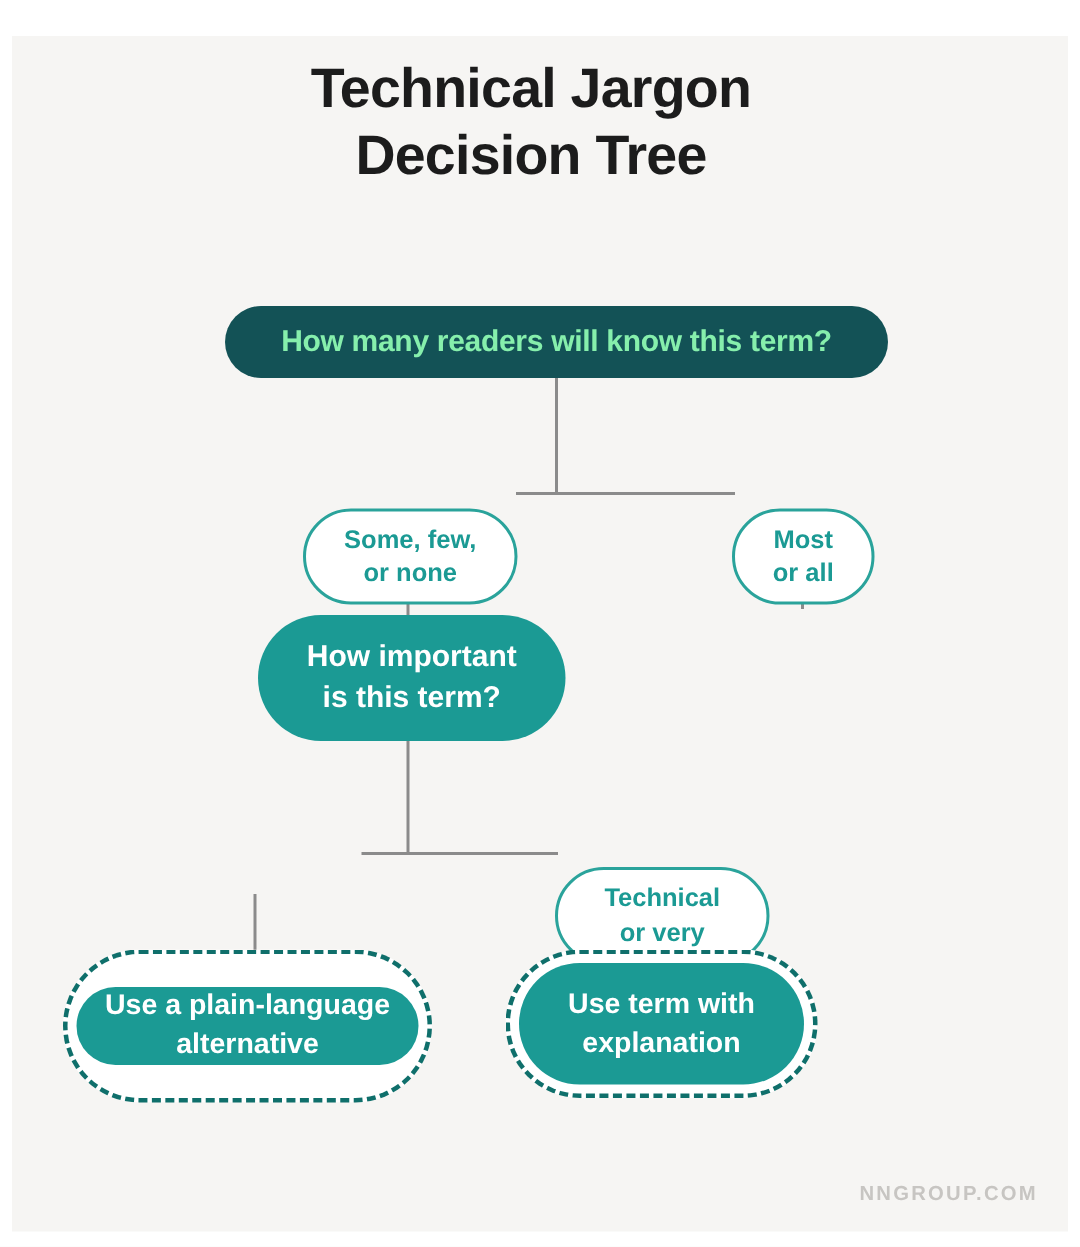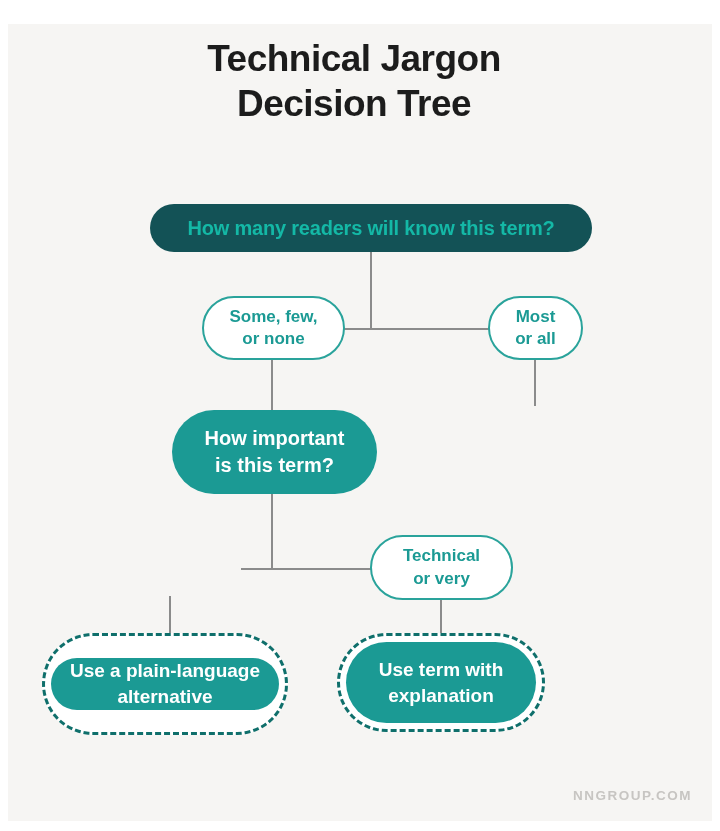--- a/index.html
+++ b/index.html
@@ -50,31 +50,32 @@
     align-items:center;
     justify-content:center;
     text-align:center;
     white-space:pre-line;
     font-weight:700;
   }
   .node-root{
     left:150px; top:204px; width:442px; height:48px;
     background:var(--dark-teal);
     border-radius:24px;
-    color:#14b8a6;
+    color:#86efac;
     font-size:20px;
     letter-spacing:-0.2px;
   }
   .node-outline{
     background:#ffffff;
     border:2.5px solid var(--outline-teal);
     border-radius:33px;
     color:var(--teal);
     font-size:17px;
     line-height:1.3;
+    margin-top:43px;
   }
   .node-some-few{ left:202px; top:296px; width:143px; height:64px; }
   .node-most-all{ left:488px; top:296px; width:95px;  height:64px; }
   .node-not-important{ left:98px;  top:538px; width:144px; height:60px; }
   .node-somewhat-very{ left:370px; top:535px; width:143px; height:65px; }
   .node-filled{
     background:var(--teal);
     border-radius:42px;
     color:#ffffff;
     font-size:20px;

